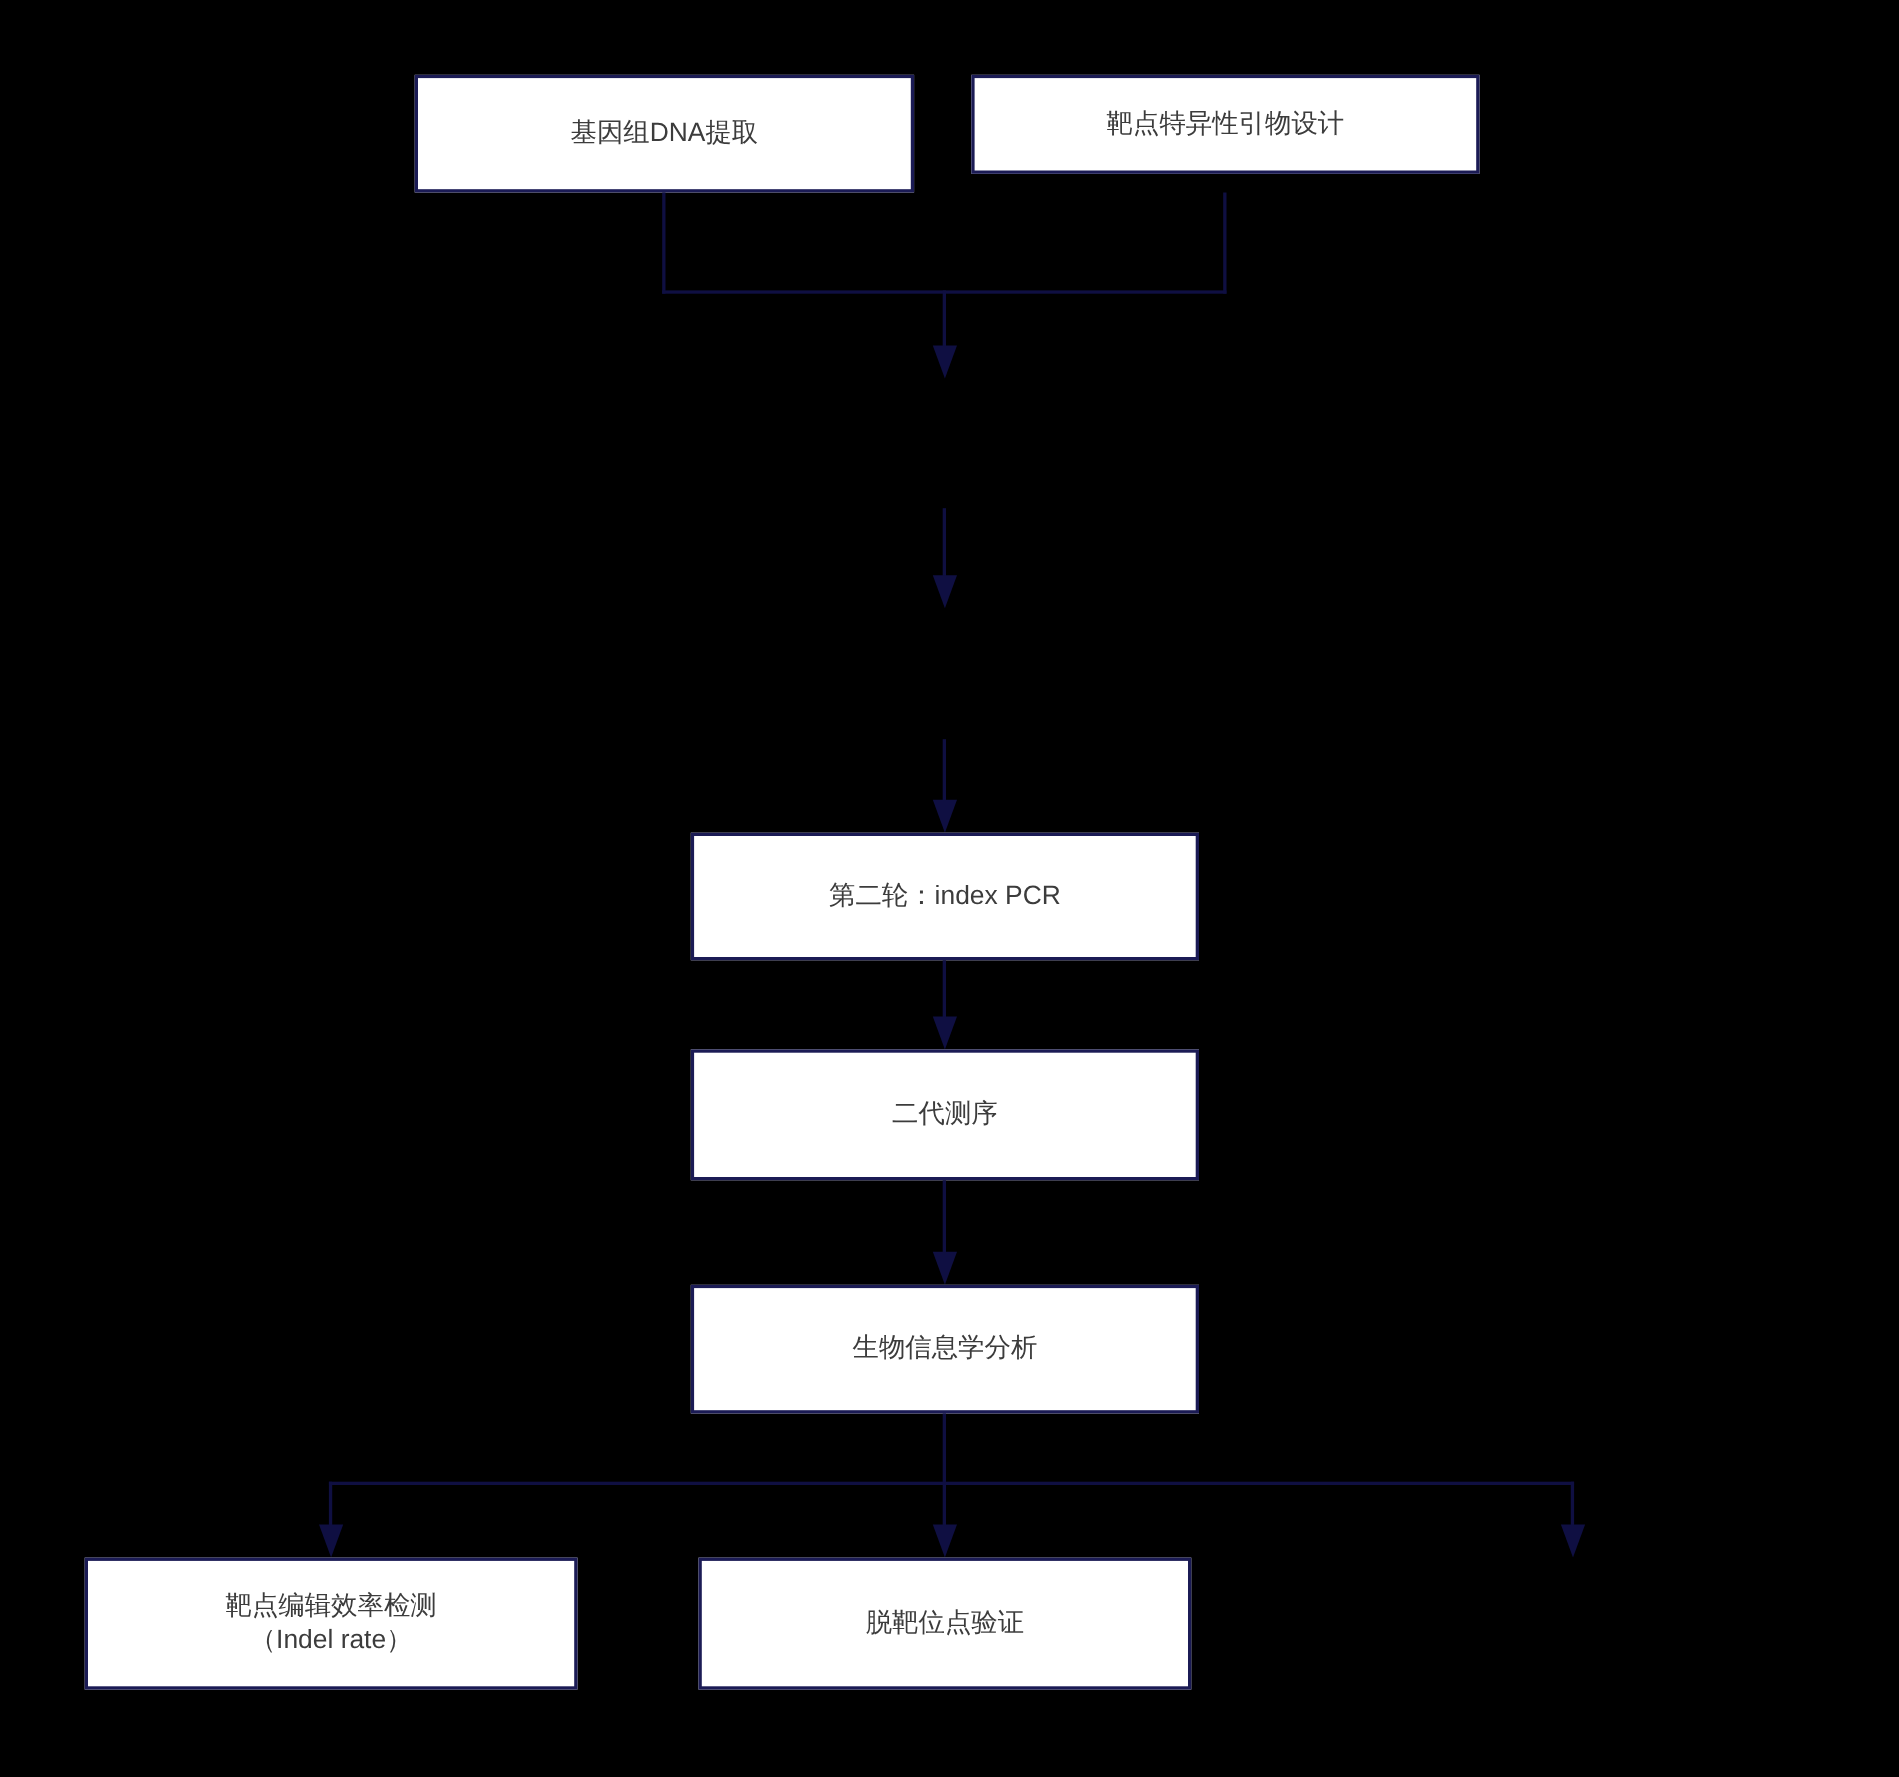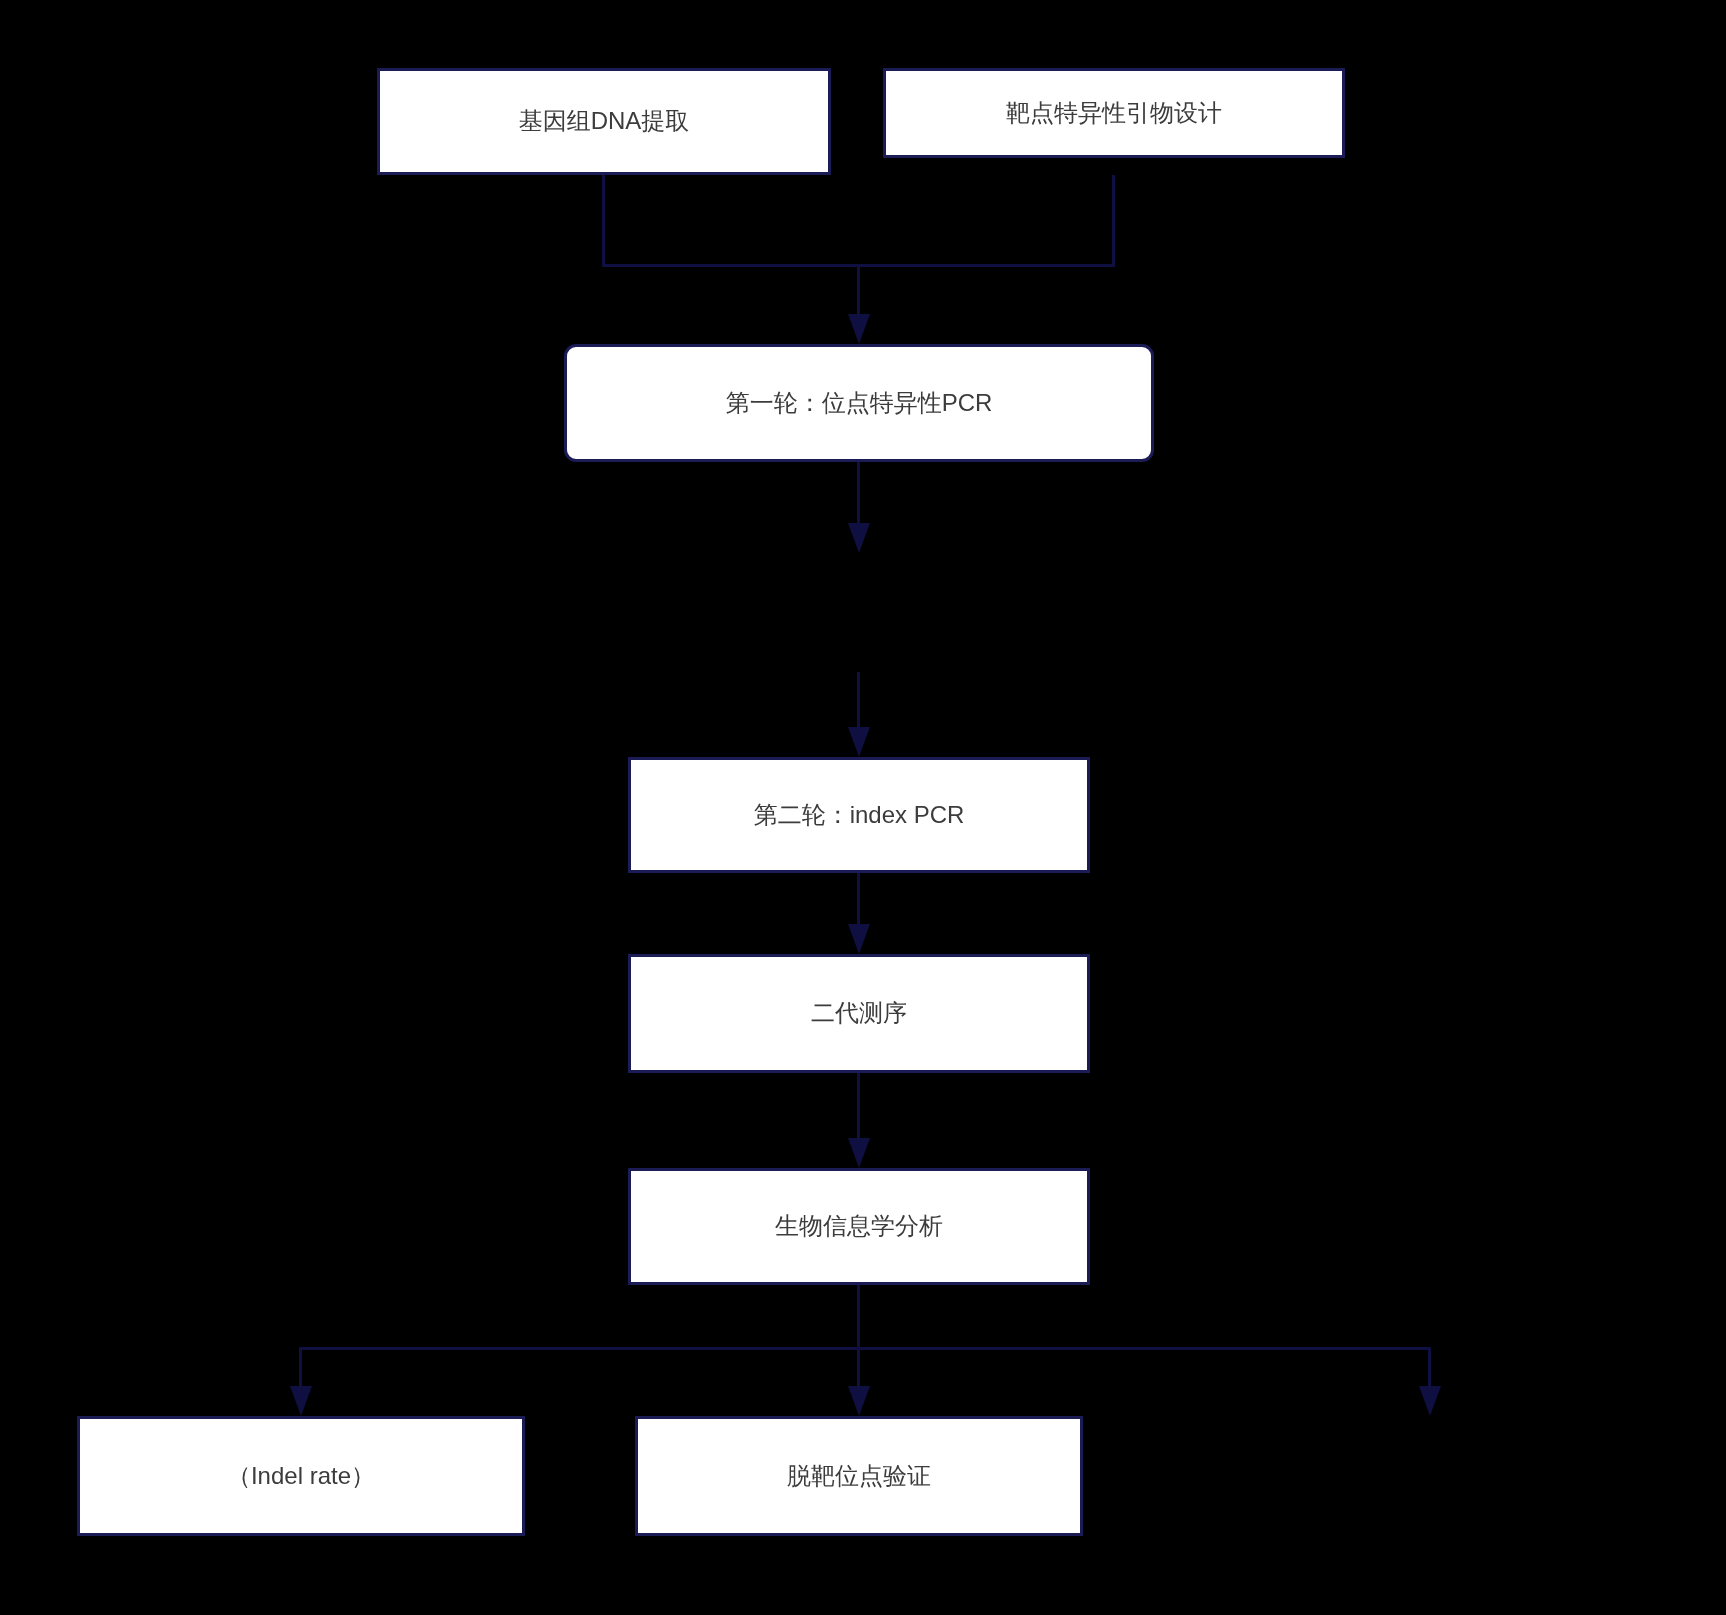--- a/index.html
+++ b/index.html
@@ -56,23 +56,20 @@
   <div class="node" style="left:883px; top:68px; width:462px; height:90px;">
     <span>靶点特异性引物设计</span>
   </div>
 
   <div class="vline" style="left:602px; top:175px; height:92px;"></div>
   <div class="vline" style="left:1112px; top:175px; height:92px;"></div>
   <div class="hline" style="left:602px; top:264px; width:513px;"></div>
   <div class="vline" style="left:857px; top:264px; height:54px;"></div>
   <div class="arrowhead" style="left:848px; top:314px;"></div>
 
-  <div class="node rounded" style="left:564px; top:344px; width:590px; height:118px;">
-    <span>第一轮：位点特异性PCR</span>
-  </div>
 
   <div class="vline" style="left:857px; top:462px; height:62px;"></div>
   <div class="arrowhead" style="left:848px; top:523px;"></div>
 
 
   <div class="vline" style="left:857px; top:672px; height:56px;"></div>
   <div class="arrowhead" style="left:848px; top:727px;"></div>
 
   <div class="node" style="left:628px; top:757px; width:462px; height:116px;">
     <span>第二轮：index PCR</span>
@@ -98,20 +95,21 @@
   <div class="vline" style="left:299px; top:1347px; height:42px;"></div>
   <div class="arrowhead" style="left:290px; top:1386px;"></div>
 
   <div class="vline" style="left:857px; top:1347px; height:42px;"></div>
   <div class="arrowhead" style="left:848px; top:1386px;"></div>
 
   <div class="vline" style="left:1428px; top:1347px; height:42px;"></div>
   <div class="arrowhead" style="left:1419px; top:1386px;"></div>
 
   <div class="node" style="left:77px; top:1416px; width:448px; height:120px;">
+    <span>靶点编辑效率检测</span>
     <span>（Indel rate）</span>
   </div>
 
   <div class="node" style="left:635px; top:1416px; width:448px; height:120px;">
     <span>脱靶位点验证</span>
   </div>
 
 
 </div>
 

